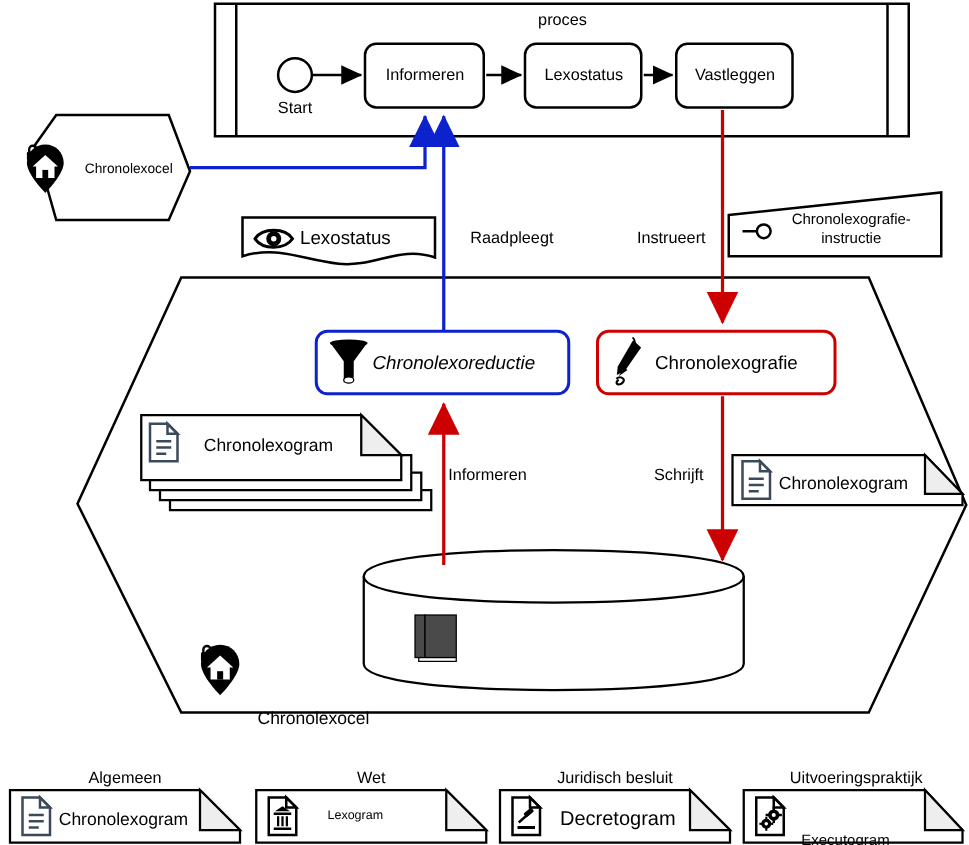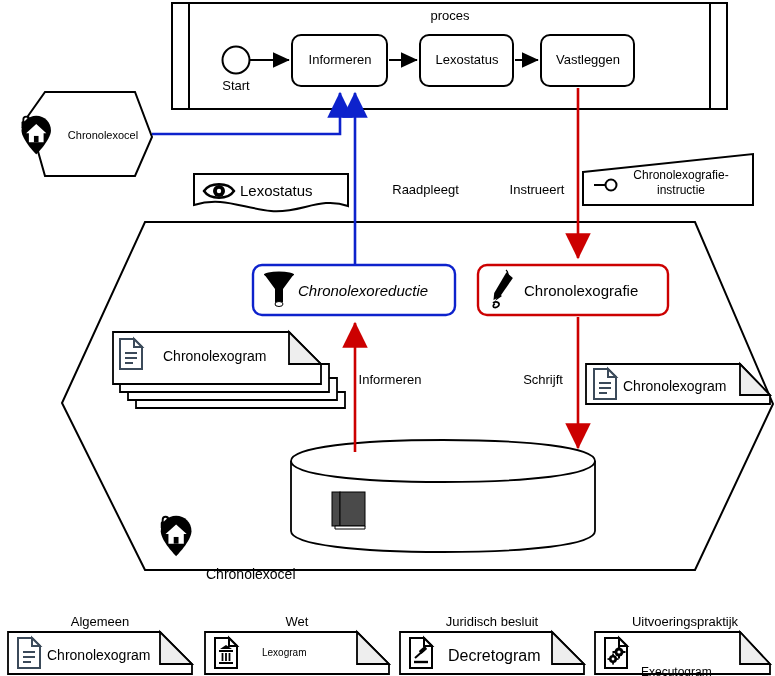--- a/index.html
+++ b/index.html
@@ -226,21 +226,21 @@
 
   <div class="lbl c" style="left:681px;top:169px;font-size:12px;">Chronolexografie-</div>
   <div class="lbl c" style="left:681px;top:184px;font-size:12px;">instructie</div>
 
   <div class="lbl" style="left:298px;top:282px;font-size:15px;font-style:italic;">Chronolexoreductie</div>
   <div class="lbl" style="left:524px;top:282px;font-size:15px;">Chronolexografie</div>
 
   <div class="lbl" style="left:163px;top:348px;font-size:14px;">Chronolexogram</div>
   <div class="lbl" style="left:623px;top:378px;font-size:14px;">Chronolexogram</div>
 
-  <div class="lbl c" style="left:404px;top:183px;padding-left:43px;">Raadpleegt</div>
+  <div class="lbl c" style="left:388px;top:183px;padding-left:43px;">Raadpleegt</div>
   <div class="lbl c" style="left:537px;top:183px;">Instrueert</div>
   <div class="lbl c" style="left:390px;top:373px;">Informeren</div>
   <div class="lbl c" style="left:543px;top:373px;">Schrijft</div>
 
   <div class="lbl" style="left:206px;top:566px;font-size:14px;">Chronolexocel</div>
 
   <div class="lbl c" style="left:100px;top:615px;font-size:13px;">Algemeen</div>
   <div class="lbl c" style="left:297px;top:615px;font-size:13px;">Wet</div>
   <div class="lbl c" style="left:492px;top:615px;font-size:13px;">Juridisch besluit</div>
   <div class="lbl c" style="left:685px;top:615px;font-size:13px;">Uitvoeringspraktijk</div>

